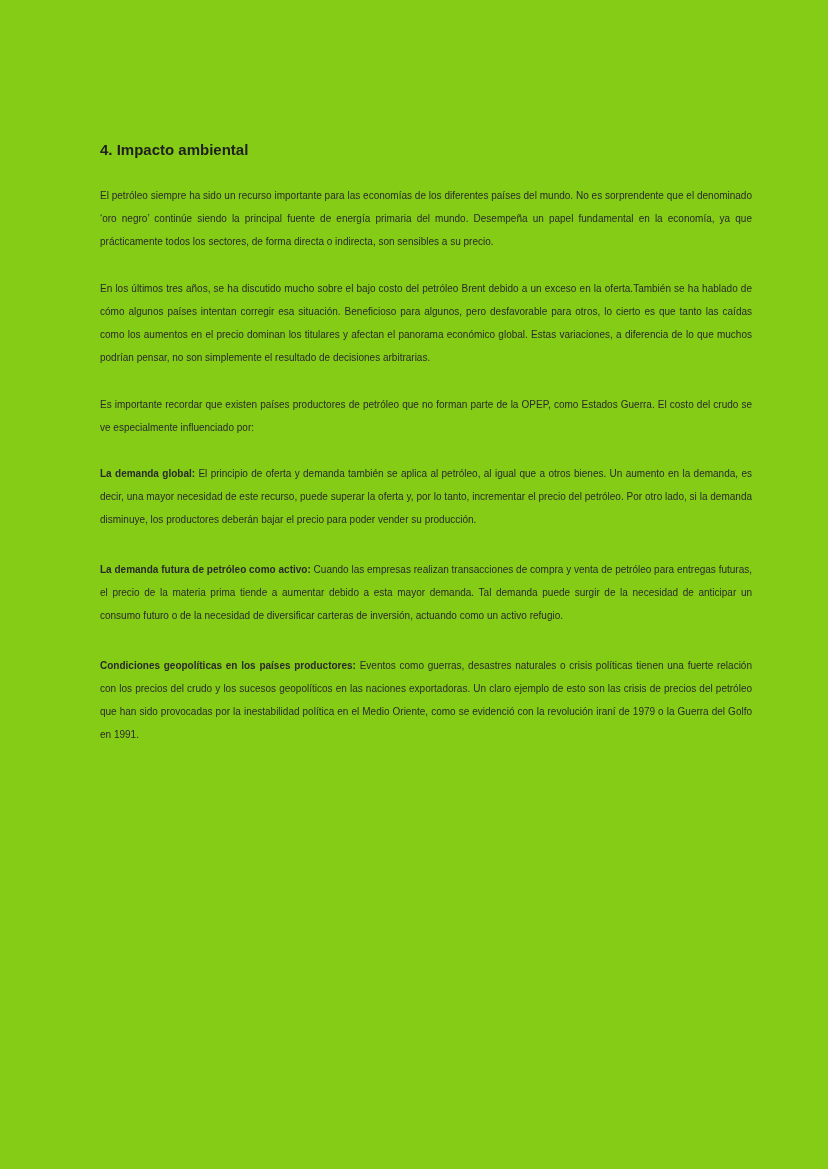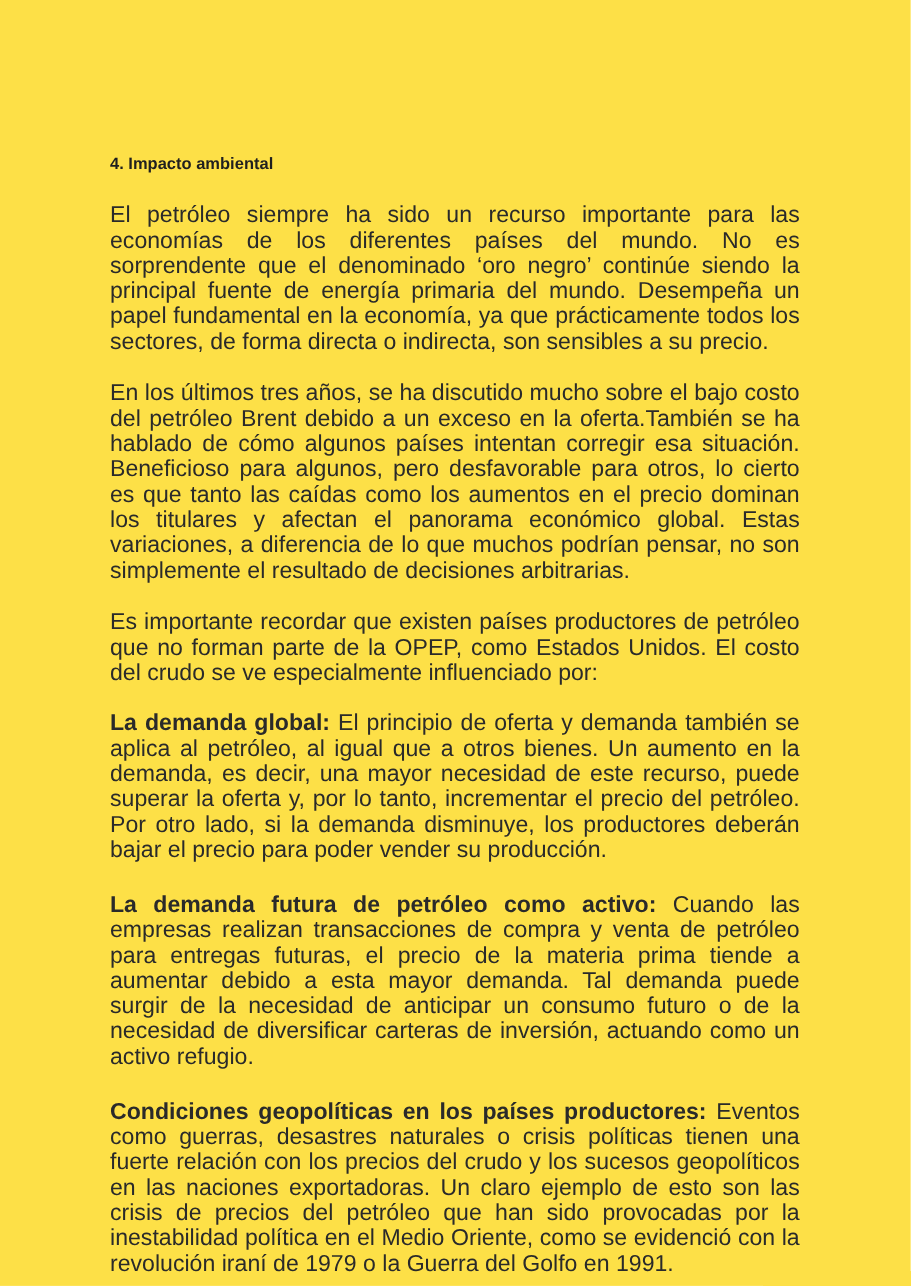--- a/index.html
+++ b/index.html
@@ -5,32 +5,32 @@
   * { margin: 0; padding: 0; box-sizing: border-box; }
   html, body { background: #ffffff; }
   body {
     font-family: "Liberation Sans", "DejaVu Sans", sans-serif;
     color: #222222;
   }
   .page {
     position: relative;
     width: 828px;
     height: 1169px;
-    background: #fde047;
-    padding: 141px 101px 0 100px;
+    background: #84cc16;
+    padding: 141px 76px 0 100px;
     overflow: hidden;
   }
   .doc-heading {
     font-size: 15px;
     font-weight: bold;
     color: #1f1f1f;
     margin-bottom: 26px;
   }
   .para {
-    font-size: 21px;
+    font-size: 10px;
     line-height: 23px;
     text-align: justify;
     color: #2a2a2a;
     margin-bottom: 24px;
   }
   .para-intro-label {
     margin-top: 18px;
     margin-bottom: 9px;
     text-align: left;
   }
@@ -53,21 +53,21 @@
 
 <div class="page">
 
   <h1 class="doc-heading">4. Impacto ambiental</h1>
 
   <p class="para">El petróleo siempre ha sido un recurso importante para las economías de los diferentes países del mundo. No es sorprendente que el denominado ‘oro negro’ continúe siendo la principal fuente de energía primaria del mundo. Desempeña un papel fundamental en la economía, ya que prácticamente todos los sectores, de forma directa o indirecta, son sensibles a su precio.</p>
 
   <p class="para">En los últimos tres años, se ha discutido mucho sobre el bajo costo del petróleo Brent debido a un exceso en la oferta.También se ha hablado de cómo algunos países intentan corregir esa situación. Beneficioso para algunos, pero desfavorable para otros, lo cierto es que tanto las caídas como los aumentos en el precio dominan los titulares y afectan el panorama económico global. Estas variaciones, a diferencia de lo que muchos podrían pensar, no son simplemente el resultado de decisiones arbitrarias.</p>
 
 
-  <p class="para para-tight">Es importante recordar que existen países productores de petróleo que no forman parte de la OPEP, como Estados Unidos. El costo del crudo se ve especialmente influenciado por:</p>
+  <p class="para para-tight">Es importante recordar que existen países productores de petróleo que no forman parte de la OPEP, como Estados Guerra. El costo del crudo se ve especialmente influenciado por:</p>
 
   <p class="para section-para"><span class="lead-bold">La demanda global:</span> <span>El principio de oferta y demanda también se aplica al petróleo, al igual que a otros bienes. Un aumento en la demanda, es decir, una mayor necesidad de este recurso, puede superar la oferta y, por lo tanto, incrementar el precio del petróleo. Por otro lado, si la demanda disminuye, los productores deberán bajar el precio para poder vender su producción.</span></p>
 
   <p class="para section-para"><span class="lead-bold-underline">La demanda futura de petróleo como activo:</span> <span>Cuando las empresas realizan transacciones de compra y venta de petróleo para entregas futuras, el precio de la materia prima tiende a aumentar debido a esta mayor demanda. Tal demanda puede surgir de la necesidad de anticipar un consumo futuro o de la necesidad de diversificar carteras de inversión, actuando como un activo refugio.</span></p>
 
   <p class="para section-para"><span class="lead-bold-underline">Condiciones geopolíticas en los países productores:</span> <span>Eventos como guerras, desastres naturales o crisis políticas tienen una fuerte relación con los precios del crudo y los sucesos geopolíticos en las naciones exportadoras. Un claro ejemplo de esto son las crisis de precios del petróleo que han sido provocadas por la inestabilidad política en el Medio Oriente, como se evidenció con la revolución iraní de 1979 o la Guerra del Golfo en 1991.</span></p>
 
 </div>
 
 </body></html>

